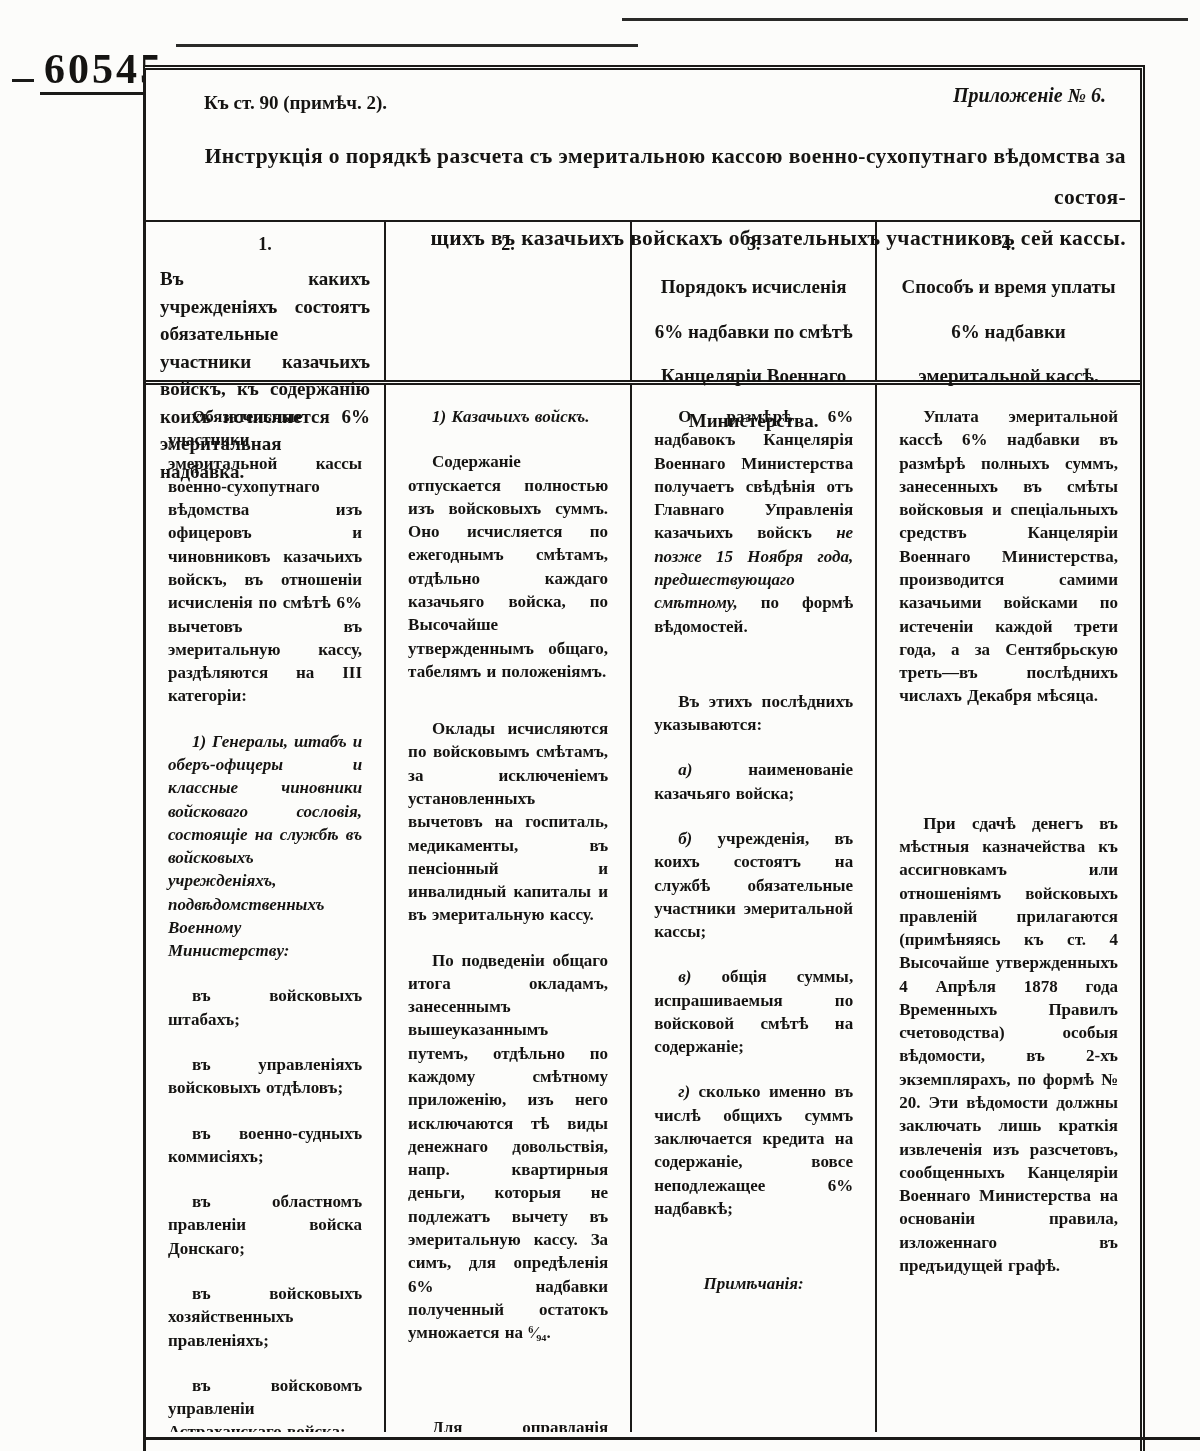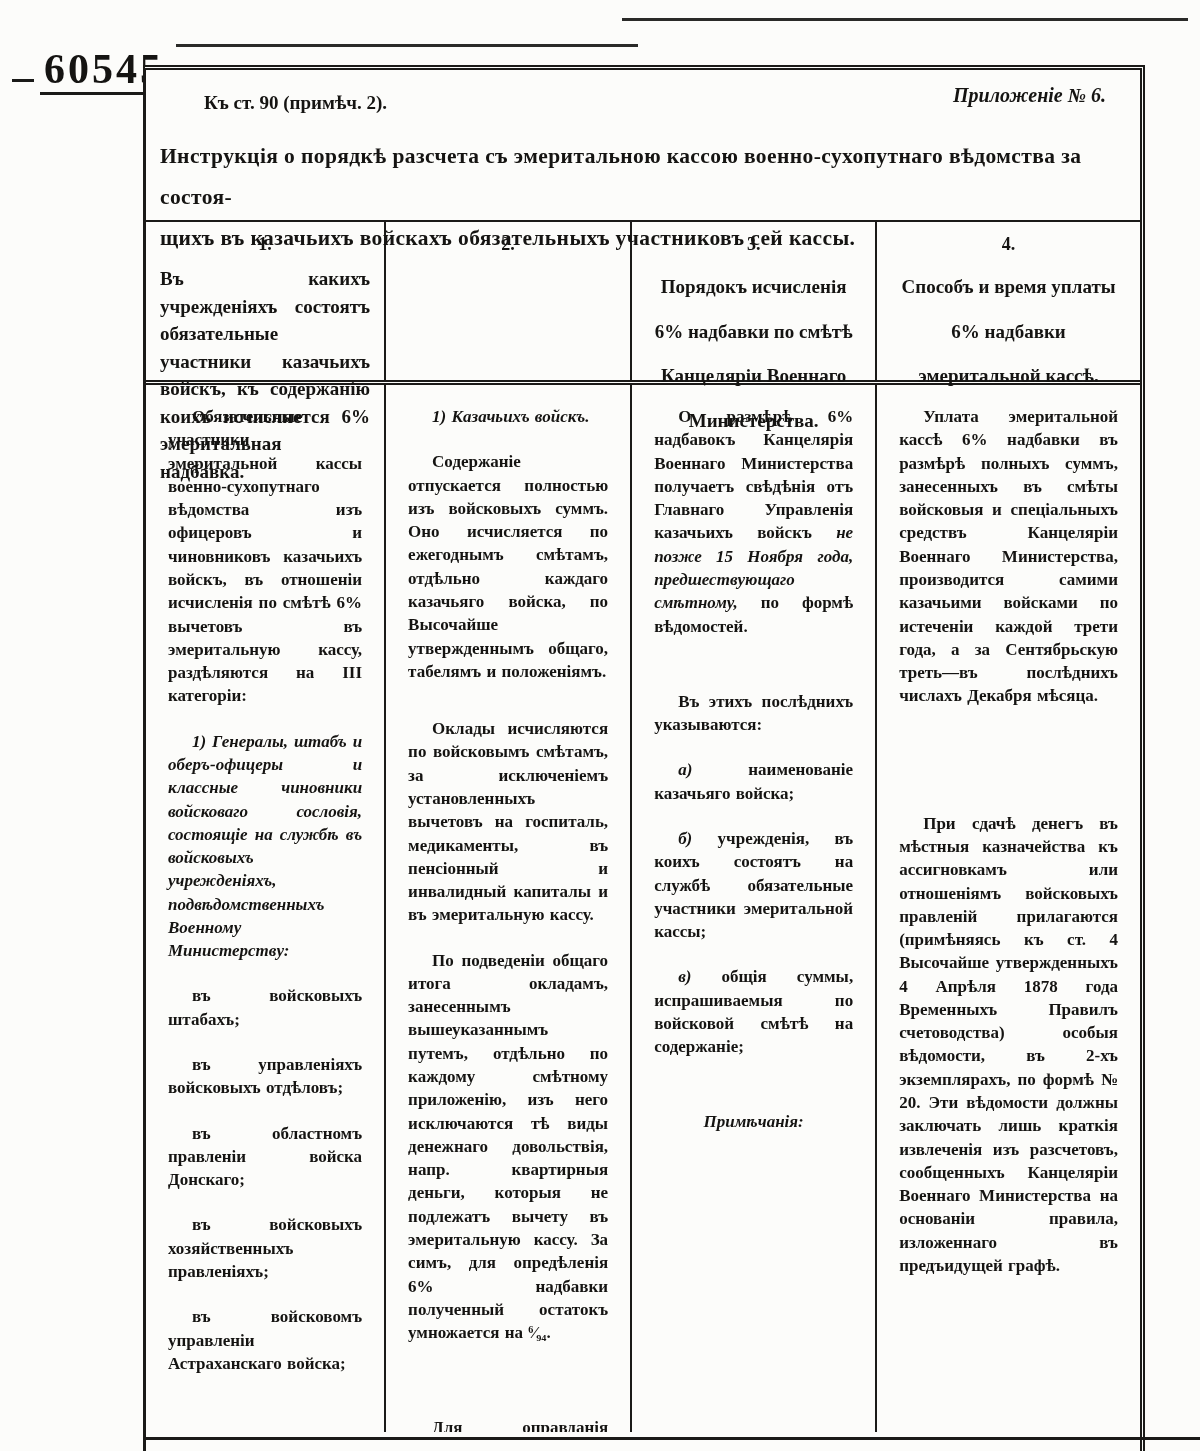--- a/index.html
+++ b/index.html
@@ -29,21 +29,21 @@
     position:absolute;left:143px;top:65px;width:1002px;height:1408px;
     border-top:5px double #1b1a18;
     border-left:3px solid #1b1a18;
     border-right:5px double #1b1a18;
     box-sizing:border-box;
     background:#fcfcfa;
   }
   .head-band{position:relative;height:152px;border-bottom:2px solid #1b1a18;box-sizing:border-box;}
   .ref-note{position:absolute;left:58px;top:22px;font-size:19px;font-weight:bold;}
   .annex{position:absolute;right:34px;top:14px;font-size:20px;font-weight:bold;font-style:italic;}
-  .title{position:absolute;left:0;right:0;top:66px;text-align:left;font-weight:bold;font-size:21.5px;line-height:1.9;letter-spacing:0.4px;padding:0 14px;}
+  .title{position:absolute;left:0;right:0;top:66px;text-align:right;font-weight:bold;font-size:21.5px;line-height:1.9;letter-spacing:0.4px;padding:0 14px;}
 
   .header-row{display:flex;height:163px;border-bottom:5px double #1b1a18;box-sizing:border-box;}
   .hcell{box-sizing:border-box;border-right:2px solid #1b1a18;padding:10px 14px 6px;text-align:center;}
   .hcell:last-child{border-right:none;}
   .c1{width:242px;} .c2{width:248px;} .c3{width:247px;} .c4{width:265px;}
   .hnum{font-weight:bold;font-size:18px;margin:2px 0 10px;}
   .htext{font-weight:bold;font-size:19px;line-height:1.5;}
   .hcell.c1 .htext{text-align:justify;line-height:1.45;}
   .hcell.c2 .htext,.hcell.c3 .htext,.hcell.c4 .htext{line-height:2.35;}
 
@@ -105,38 +105,40 @@
         <div class="htext">Способъ и время уплаты 6% надбавки эмеритальной кассѣ.</div>
       </div>
     </div>
 
     <div class="body-row">
       <div class="bcell c1">
           <p class="para">Обязательные участники эмеритальной кассы военно-сухопутнаго вѣдомства изъ офицеровъ и чиновниковъ казачьихъ войскъ, въ отношеніи исчисленія по смѣтѣ 6% вычетовъ въ эмеритальную кассу, раздѣляются на III категоріи:</p>
           <p class="para italic mt-s">1) Генералы, штабъ и оберъ-офицеры и классные чиновники войсковаго сословія, состоящіе на службѣ въ войсковыхъ учрежденіяхъ, подвѣдомственныхъ Военному Министерству:</p>
           <p class="para mt-s">въ войсковыхъ штабахъ;</p>
           <p class="para mt-s">въ управленіяхъ войсковыхъ отдѣловъ;</p>
+          <p class="para mt-s">въ военно-судныхъ коммисіяхъ;</p>
           <p class="para mt-s">въ областномъ правленіи войска Донскаго;</p>
           <p class="para mt-s">въ войсковыхъ хозяйственныхъ правленіяхъ;</p>
           <p class="para mt-s">въ войсковомъ управленіи Астраханскаго войска;</p>
           <p class="para mt-l">въ атаманскихъ канцеляріяхъ;</p>
         </div>
       <div class="bcell c2">
           <p class="para italic">1) Казачьихъ войскъ.</p>
           <p class="para mt-s">Содержаніе отпускается полностью изъ войсковыхъ суммъ. Оно исчисляется по ежегоднымъ смѣтамъ, отдѣльно каждаго казачьяго войска, по Высочайше утвержденнымъ общаго, табелямъ и положеніямъ.</p>
           <p class="para mt-m">Оклады исчисляются по войсковымъ смѣтамъ, за исключеніемъ установленныхъ вычетовъ на госпиталь, медикаменты, въ пенсіонный и инвалидный капиталы и въ эмеритальную кассу.</p>
           <p class="para mt-s">По подведеніи общаго итога окладамъ, занесеннымъ вышеуказаннымъ путемъ, отдѣльно по каждому смѣтному приложенію, изъ него исключаются тѣ виды денежнаго довольствія, напр. квартирныя деньги, которыя не подлежатъ вычету въ эмеритальную кассу. За симъ, для опредѣленія 6% надбавки полученный остатокъ умножается на ⁶⁄₉₄.</p>
           <p class="para mt-xl">Для оправданія ассигнованія суммы 6% надбавки, къ войсковымъ смѣтамъ прилагаются особые разсчеты, въ которыхъ указываются всѣ учрежденія и чины, къ содержанію которыхъ исчисляется эмеритальная надбавка.</p>
         </div>
       <div class="bcell c3">
           <p class="para"><span>О размѣрѣ 6% надбавокъ Канцелярія Военнаго Министерства получаетъ свѣдѣнія отъ Главнаго Управленія казачьихъ войскъ </span><span class="it">не позже 15 Ноября года, предшествующаго смѣтному,</span><span> по формѣ вѣдомостей.</span></p>
           <p class="para mt-l">Въ этихъ послѣднихъ указываются:</p>
           <p class="para mt-s"><span class="it">а)</span><span> наименованіе казачьяго войска;</span></p>
           <p class="para mt-s"><span class="it">б)</span><span> учрежденія, въ коихъ состоятъ на службѣ обязательные участники эмеритальной кассы;</span></p>
           <p class="para mt-s"><span class="it">в)</span><span> общія суммы, испрашиваемыя по войсковой смѣтѣ на содержаніе;</span></p>
+          <p class="para mt-s"><span class="it">г)</span><span> сколько именно въ числѣ общихъ суммъ заключается кредита на содержаніе, вовсе неподлежащее 6% надбавкѣ;</span></p>
           <p class="para italic center mt-l">Примѣчанія:</p>
         </div>
       <div class="bcell c4">
           <p class="para">Уплата эмеритальной кассѣ 6% надбавки въ размѣрѣ полныхъ суммъ, занесенныхъ въ смѣты войсковыя и спеціальныхъ средствъ Канцеляріи Военнаго Министерства, производится самими казачьими войсками по истеченіи каждой трети года, а за Сентябрьскую треть—въ послѣднихъ числахъ Декабря мѣсяца.</p>
           <p class="para mt-xxl">При сдачѣ денегъ въ мѣстныя казначейства къ ассигновкамъ или отношеніямъ войсковыхъ правленій прилагаются (примѣняясь къ ст. 4 Высочайше утвержденныхъ 4 Апрѣля 1878 года Временныхъ Правилъ счетоводства) особыя вѣдомости, въ 2-хъ экземплярахъ, по формѣ № 20. Эти вѣдомости должны заключать лишь краткія извлеченія изъ разсчетовъ, сообщенныхъ Канцеляріи Военнаго Министерства на основаніи правила, изложеннаго въ предъидущей графѣ.</p>
         </div>
     </div>
 
   </div>
 

